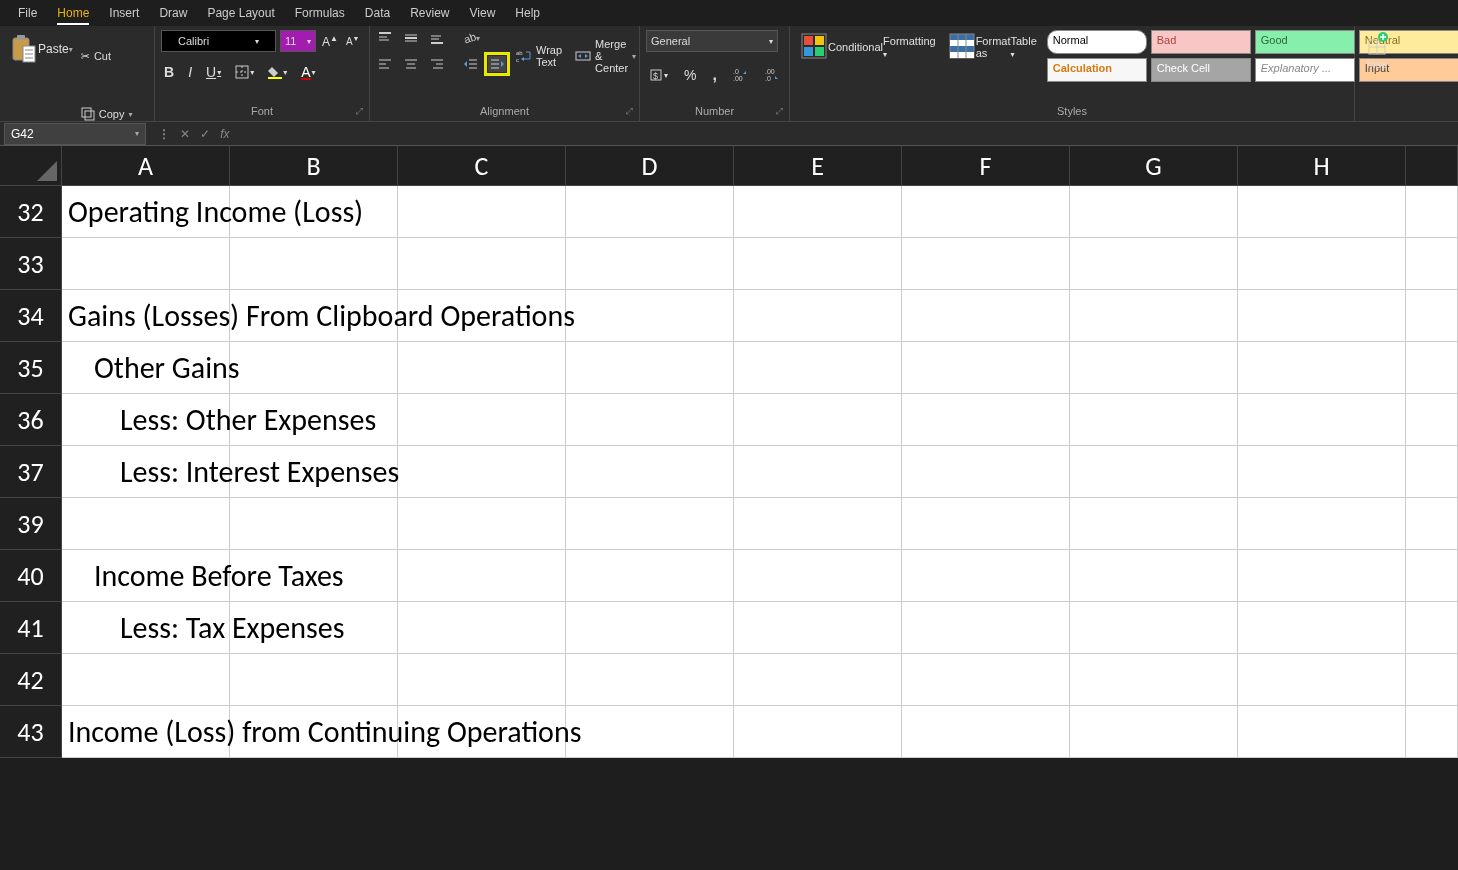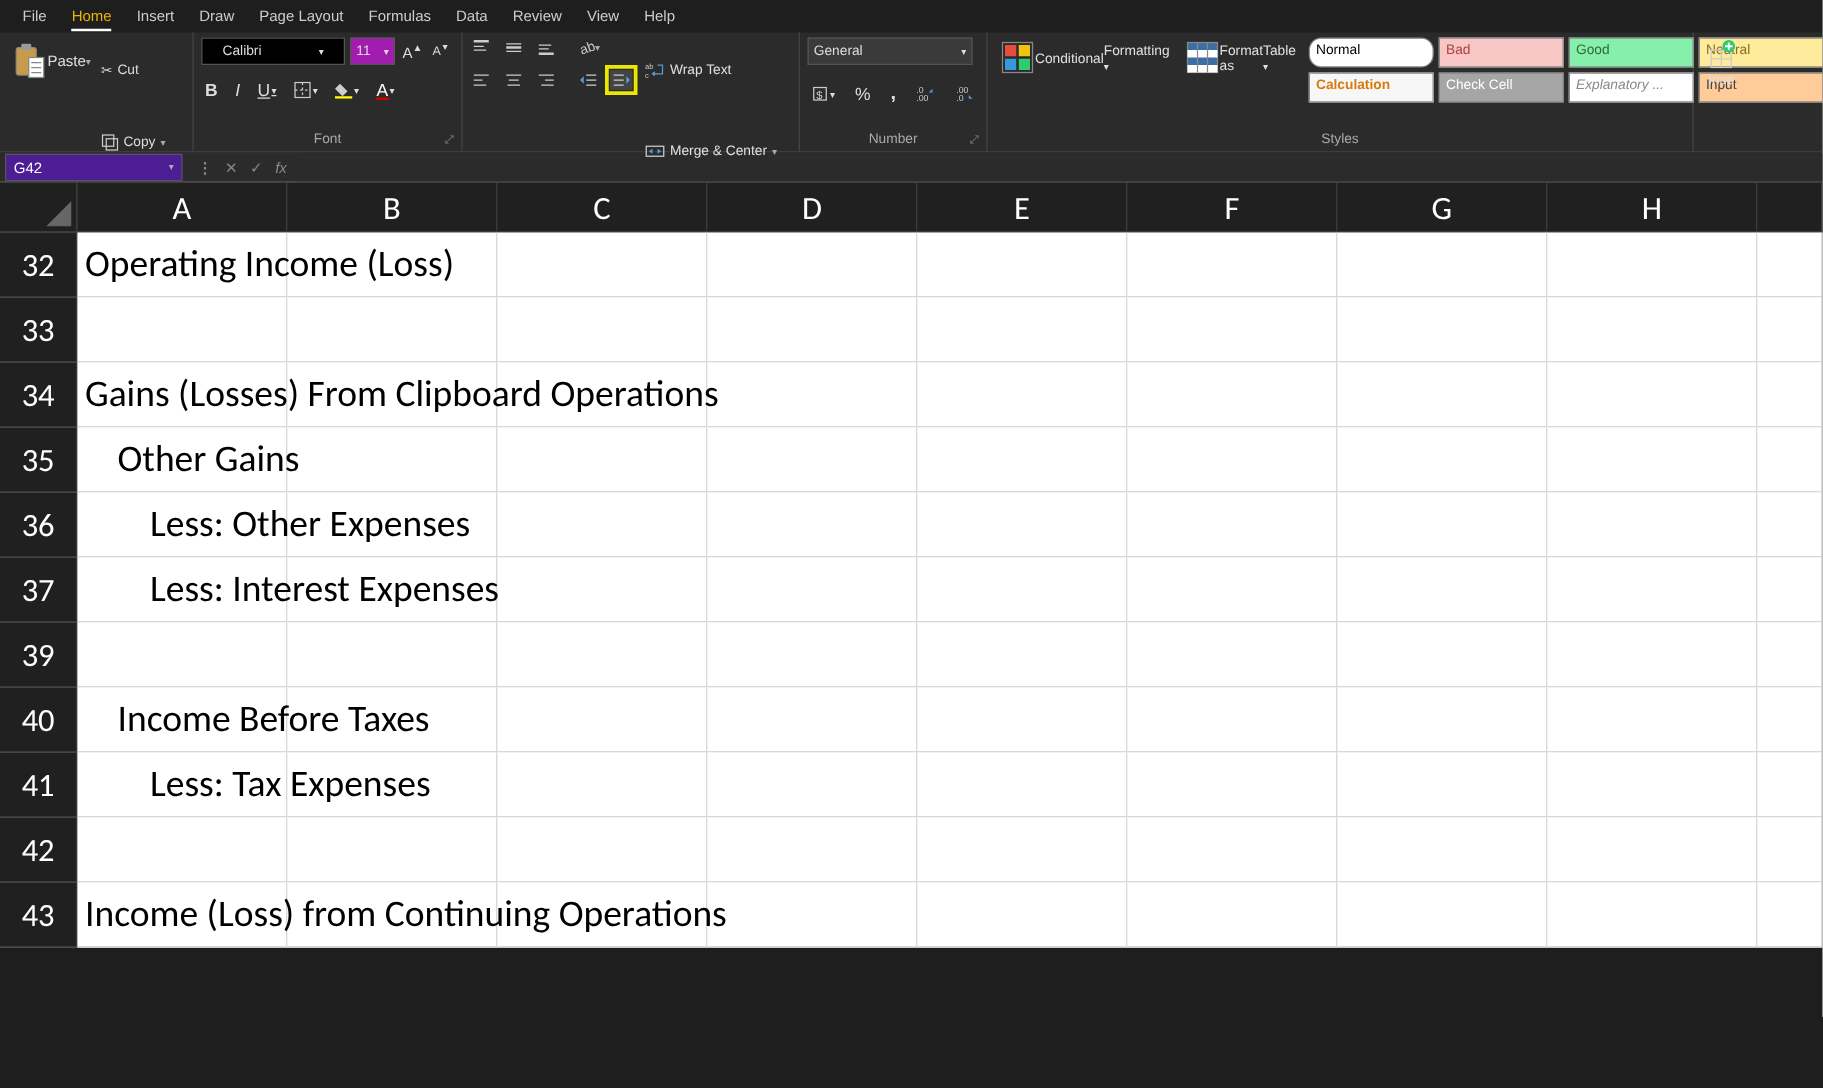--- a/index.html
+++ b/index.html
@@ -175,21 +175,21 @@
   align-items: center;
   justify-content: center;
 }
 .abtn.highlighted {
   outline: 3px solid #e8e800;
   outline-offset: 1px;
   background: #444;
 }
 .wrap-merge {
   display: flex;
-  flex-direction: column;
+  flex-direction: row;
   gap: 13px;
   margin-left: 10px;
   font-size: 11px;
 }
 .wrap-merge .row {
   display: flex;
   align-items: center;
   gap: 4px;
   cursor: pointer;
 }
@@ -282,21 +282,21 @@
 .formula-bar {
   display: flex;
   align-items: center;
   height: 24px;
   background: #2b2b2b;
   border-bottom: 1px solid #555;
 }
 .name-box {
   width: 142px;
   height: 22px;
-  background: #4c1d95;
+  background: #404040;
   border: 1px solid #555;
   color: #fff;
   font-size: 12px;
   padding: 0 6px;
   display: flex;
   align-items: center;
   justify-content: space-between;
   margin: 0 4px;
   text-align: right;
 }

